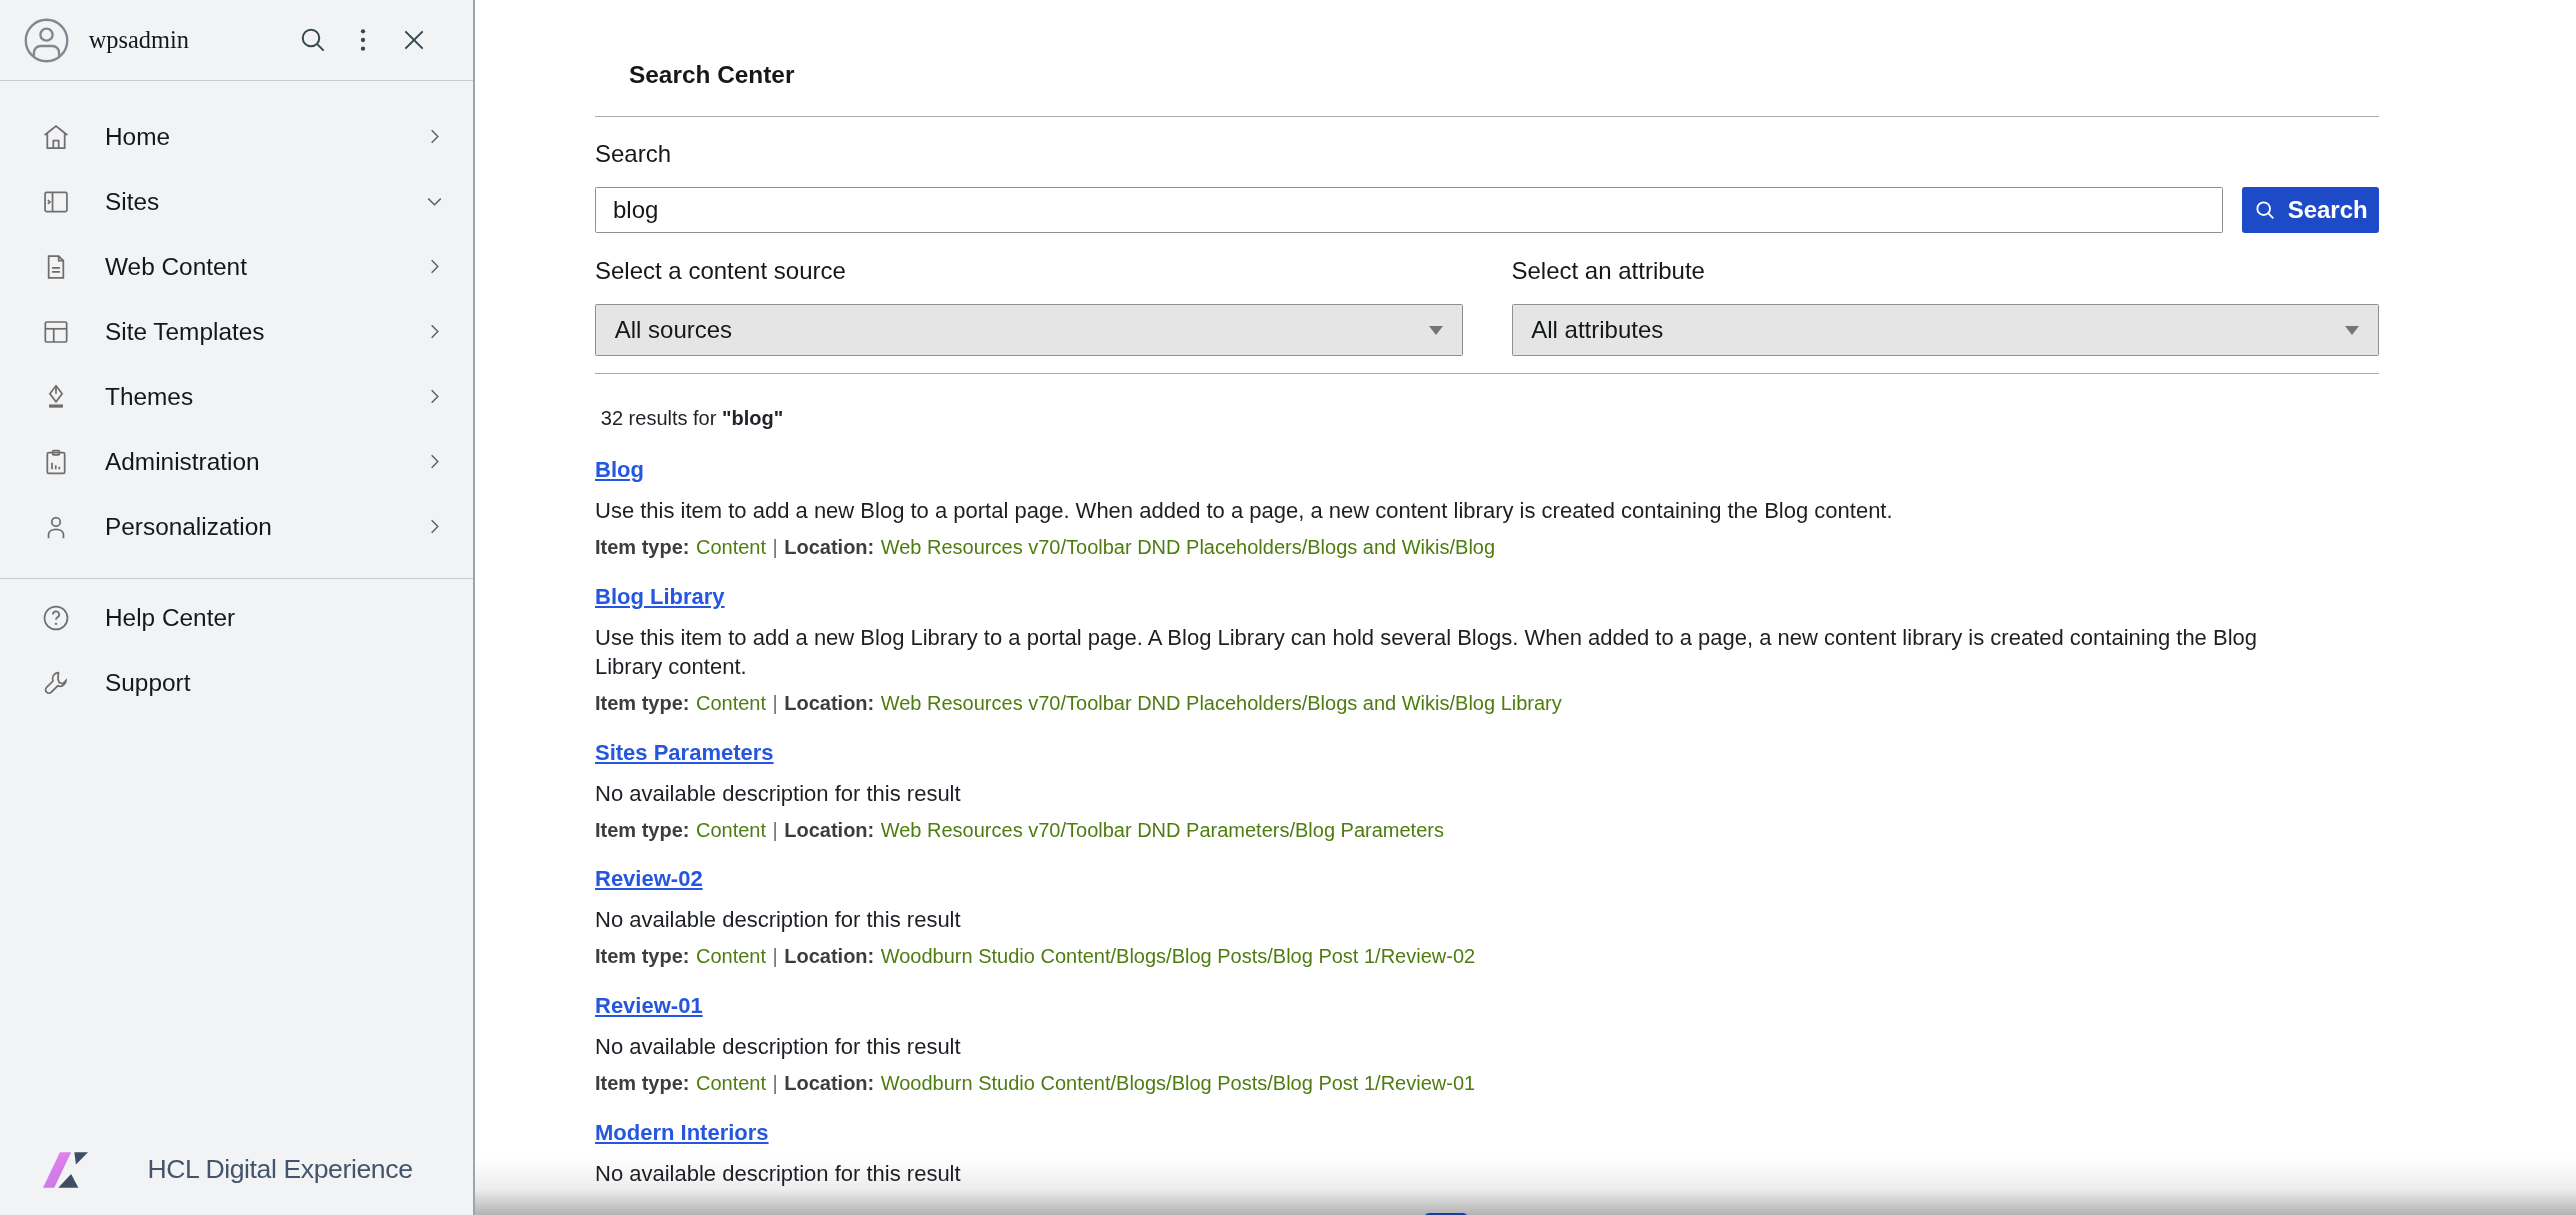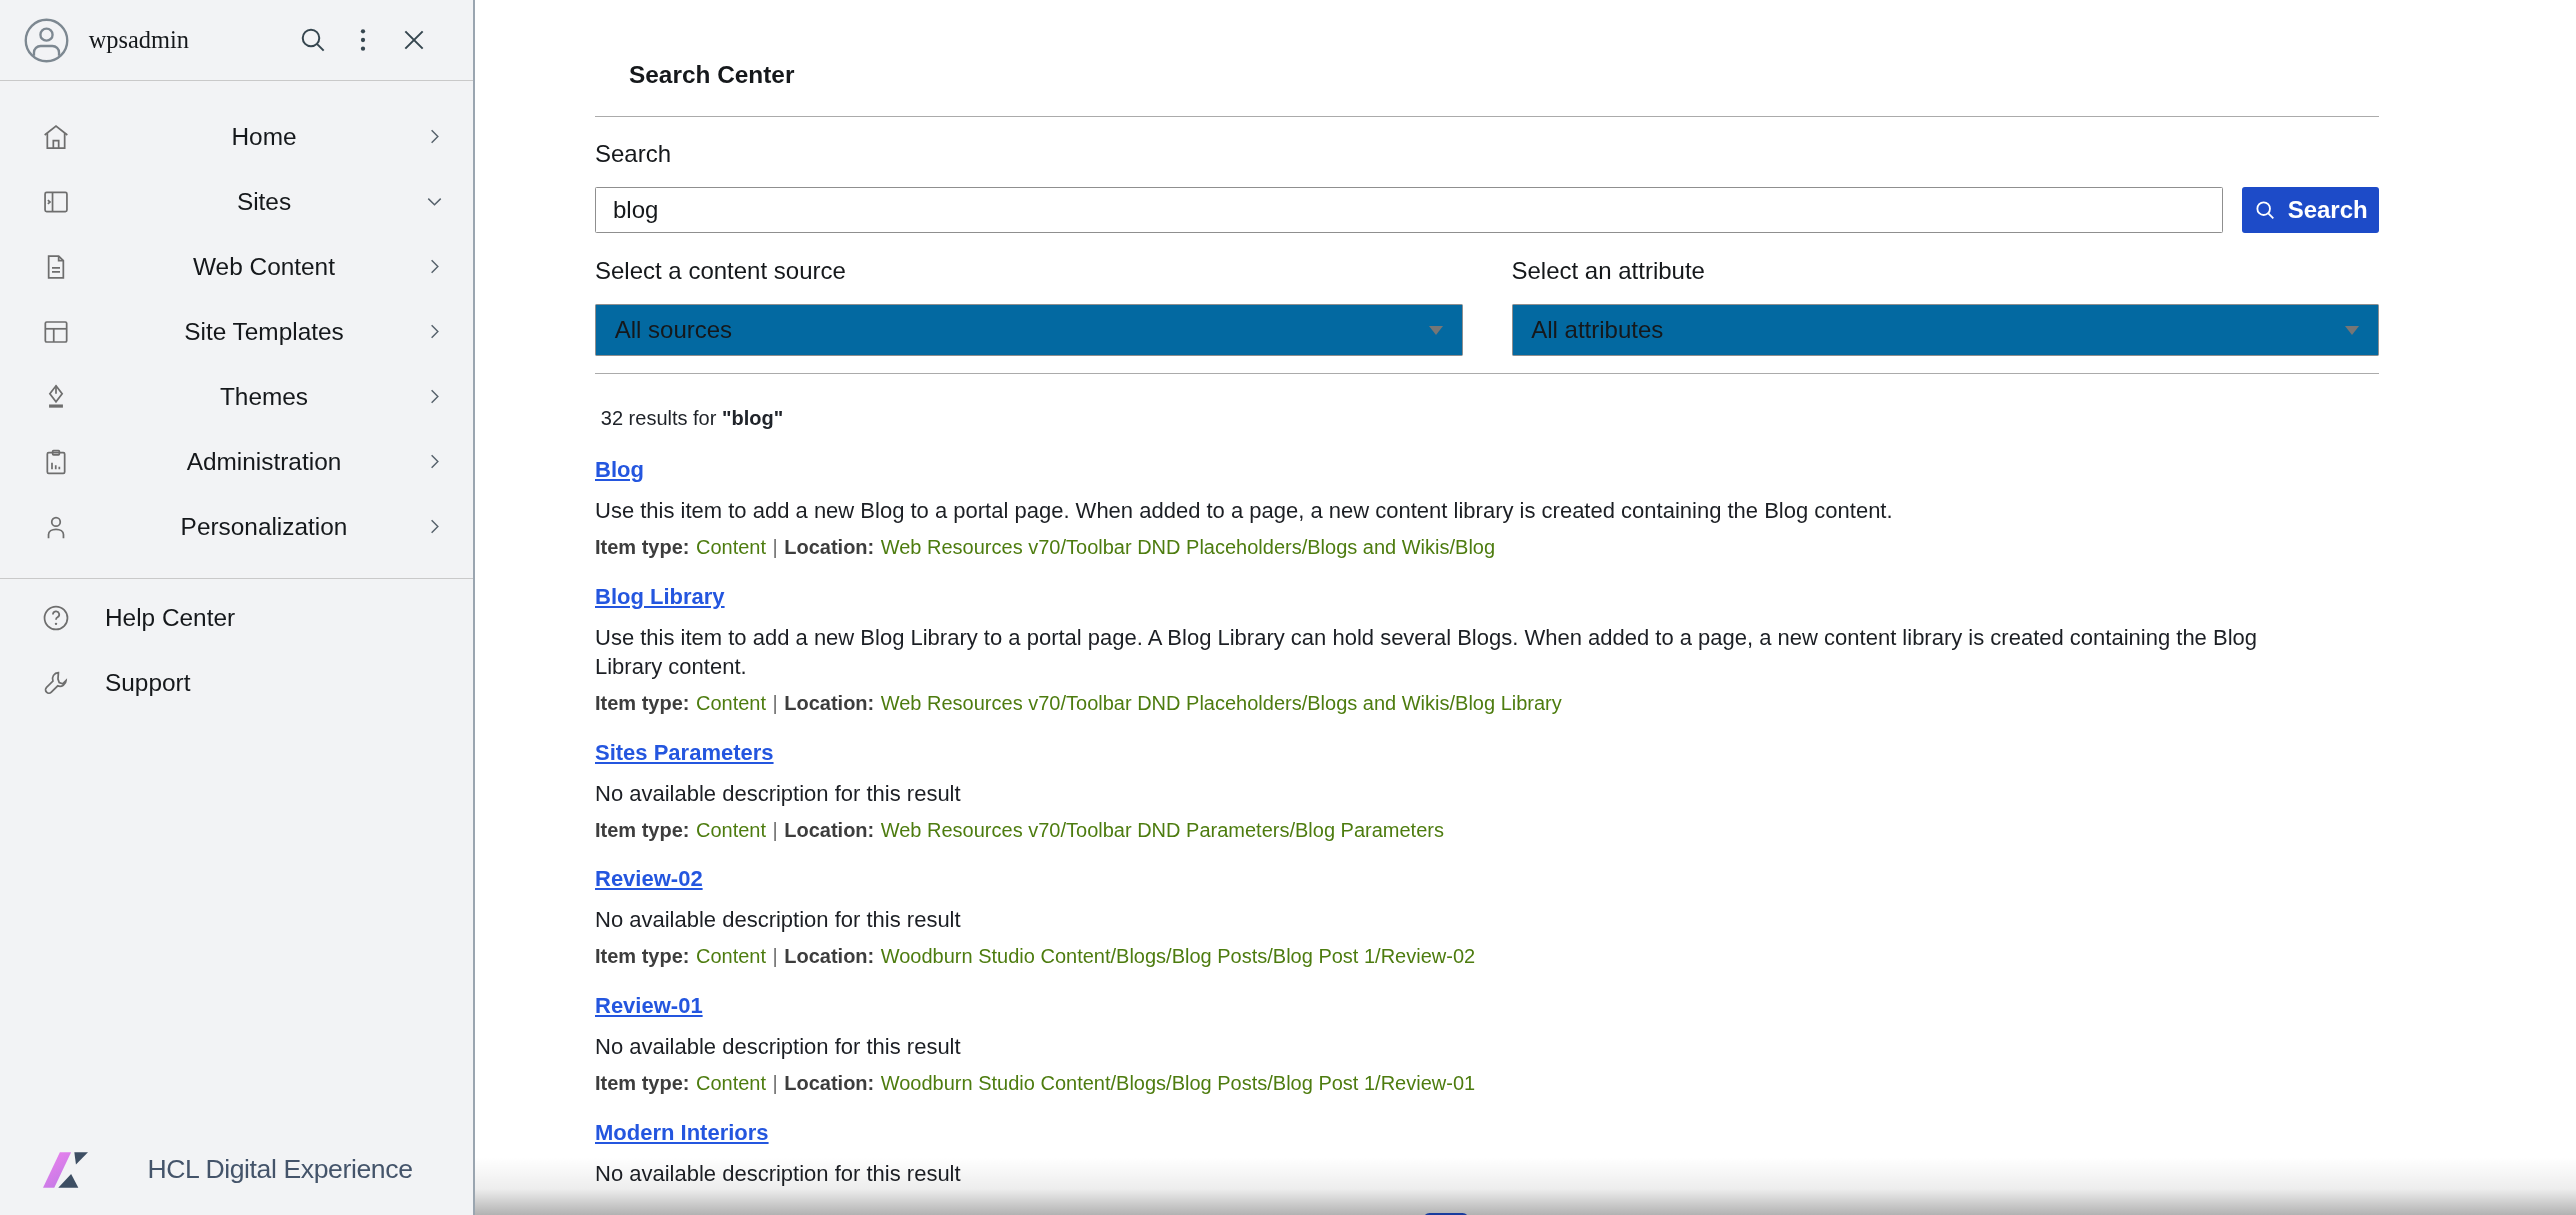--- a/index.html
+++ b/index.html
@@ -19,21 +19,21 @@
   }
   .sb-header {
     height:81px; display:flex; align-items:center;
     padding:0 43px 0 23px; border-bottom:1.4px solid #c9c9c9;font-family:Liberation Serif, serif;
   }
   .sb-avatar { width:47px; height:47px; flex:0 0 auto; }
   .sb-user { font-size:24.4px; color:#15181b; margin-left:18.7px; flex:1 1 auto; }
   .sb-hicon { width:32px; height:32px; margin-left:18.7px; cursor:pointer; display:inline-flex; }
   .sb-hicon svg { width:100%; height:100%; }
 
-  .sb-nav { padding-top:23px;text-align:center; }
+  .sb-nav { padding-top:23px; }
   .sb-item {
     height:65px; display:flex; align-items:center;
     padding:0 27px 0 40px; cursor:pointer;
   }
   .sb-icon { width:32px; height:32px; flex:0 0 auto; display:inline-flex; }
   .sb-icon svg { width:100%; height:100%; }
   .sb-label { font-size:24.4px; color:#15181b; margin-left:33px; flex:1 1 auto; }
   .sb-chevron { width:23px; height:23px; display:inline-flex; }
   .sb-chevron svg { width:100%; height:100%; }
   .sb-divider { border-top:1.4px solid #c9c9c9; margin-top:18.7px; }
@@ -57,21 +57,21 @@
   .search-btn {
     width:137px; height:46px; flex:0 0 auto; border:none; border-radius:2.9px;
     background:#1d4bc8; color:#ffffff; font-family:"Liberation Sans", sans-serif;
     font-size:24px; font-weight:600; display:flex; align-items:center; justify-content:center;
     gap:10px; cursor:pointer;
   }
   .search-btn svg { width:24.4px; height:24.4px; }
   .filter-row { display:flex; gap:49px; margin-top:1.4px; }
   .filter { flex:1 1 0; }
   .select {
-    height:52px; border:1.4px solid #8f8f8f; border-radius:1.4px; background:#0369a1;
+    height:52px; border:1.4px solid #8f8f8f; border-radius:1.4px; background:#e5e5e5;
     display:flex; align-items:center; padding:0 18.7px; cursor:pointer;
   }
   .select-value { font-size:24px; color:#15181b; flex:1 1 auto; }
   .caret { width:0; height:0; border-left:7.2px solid transparent; border-right:7.2px solid transparent; border-top:9.3px solid #767676; }
   .rule2 { margin-top:17px; }
 
   .summary { font-size:20px; color:#20242a; margin:33px 0 27px 5.8px; }
   .summary b { font-weight:bold; }
 
   .results { width:1702px; }

